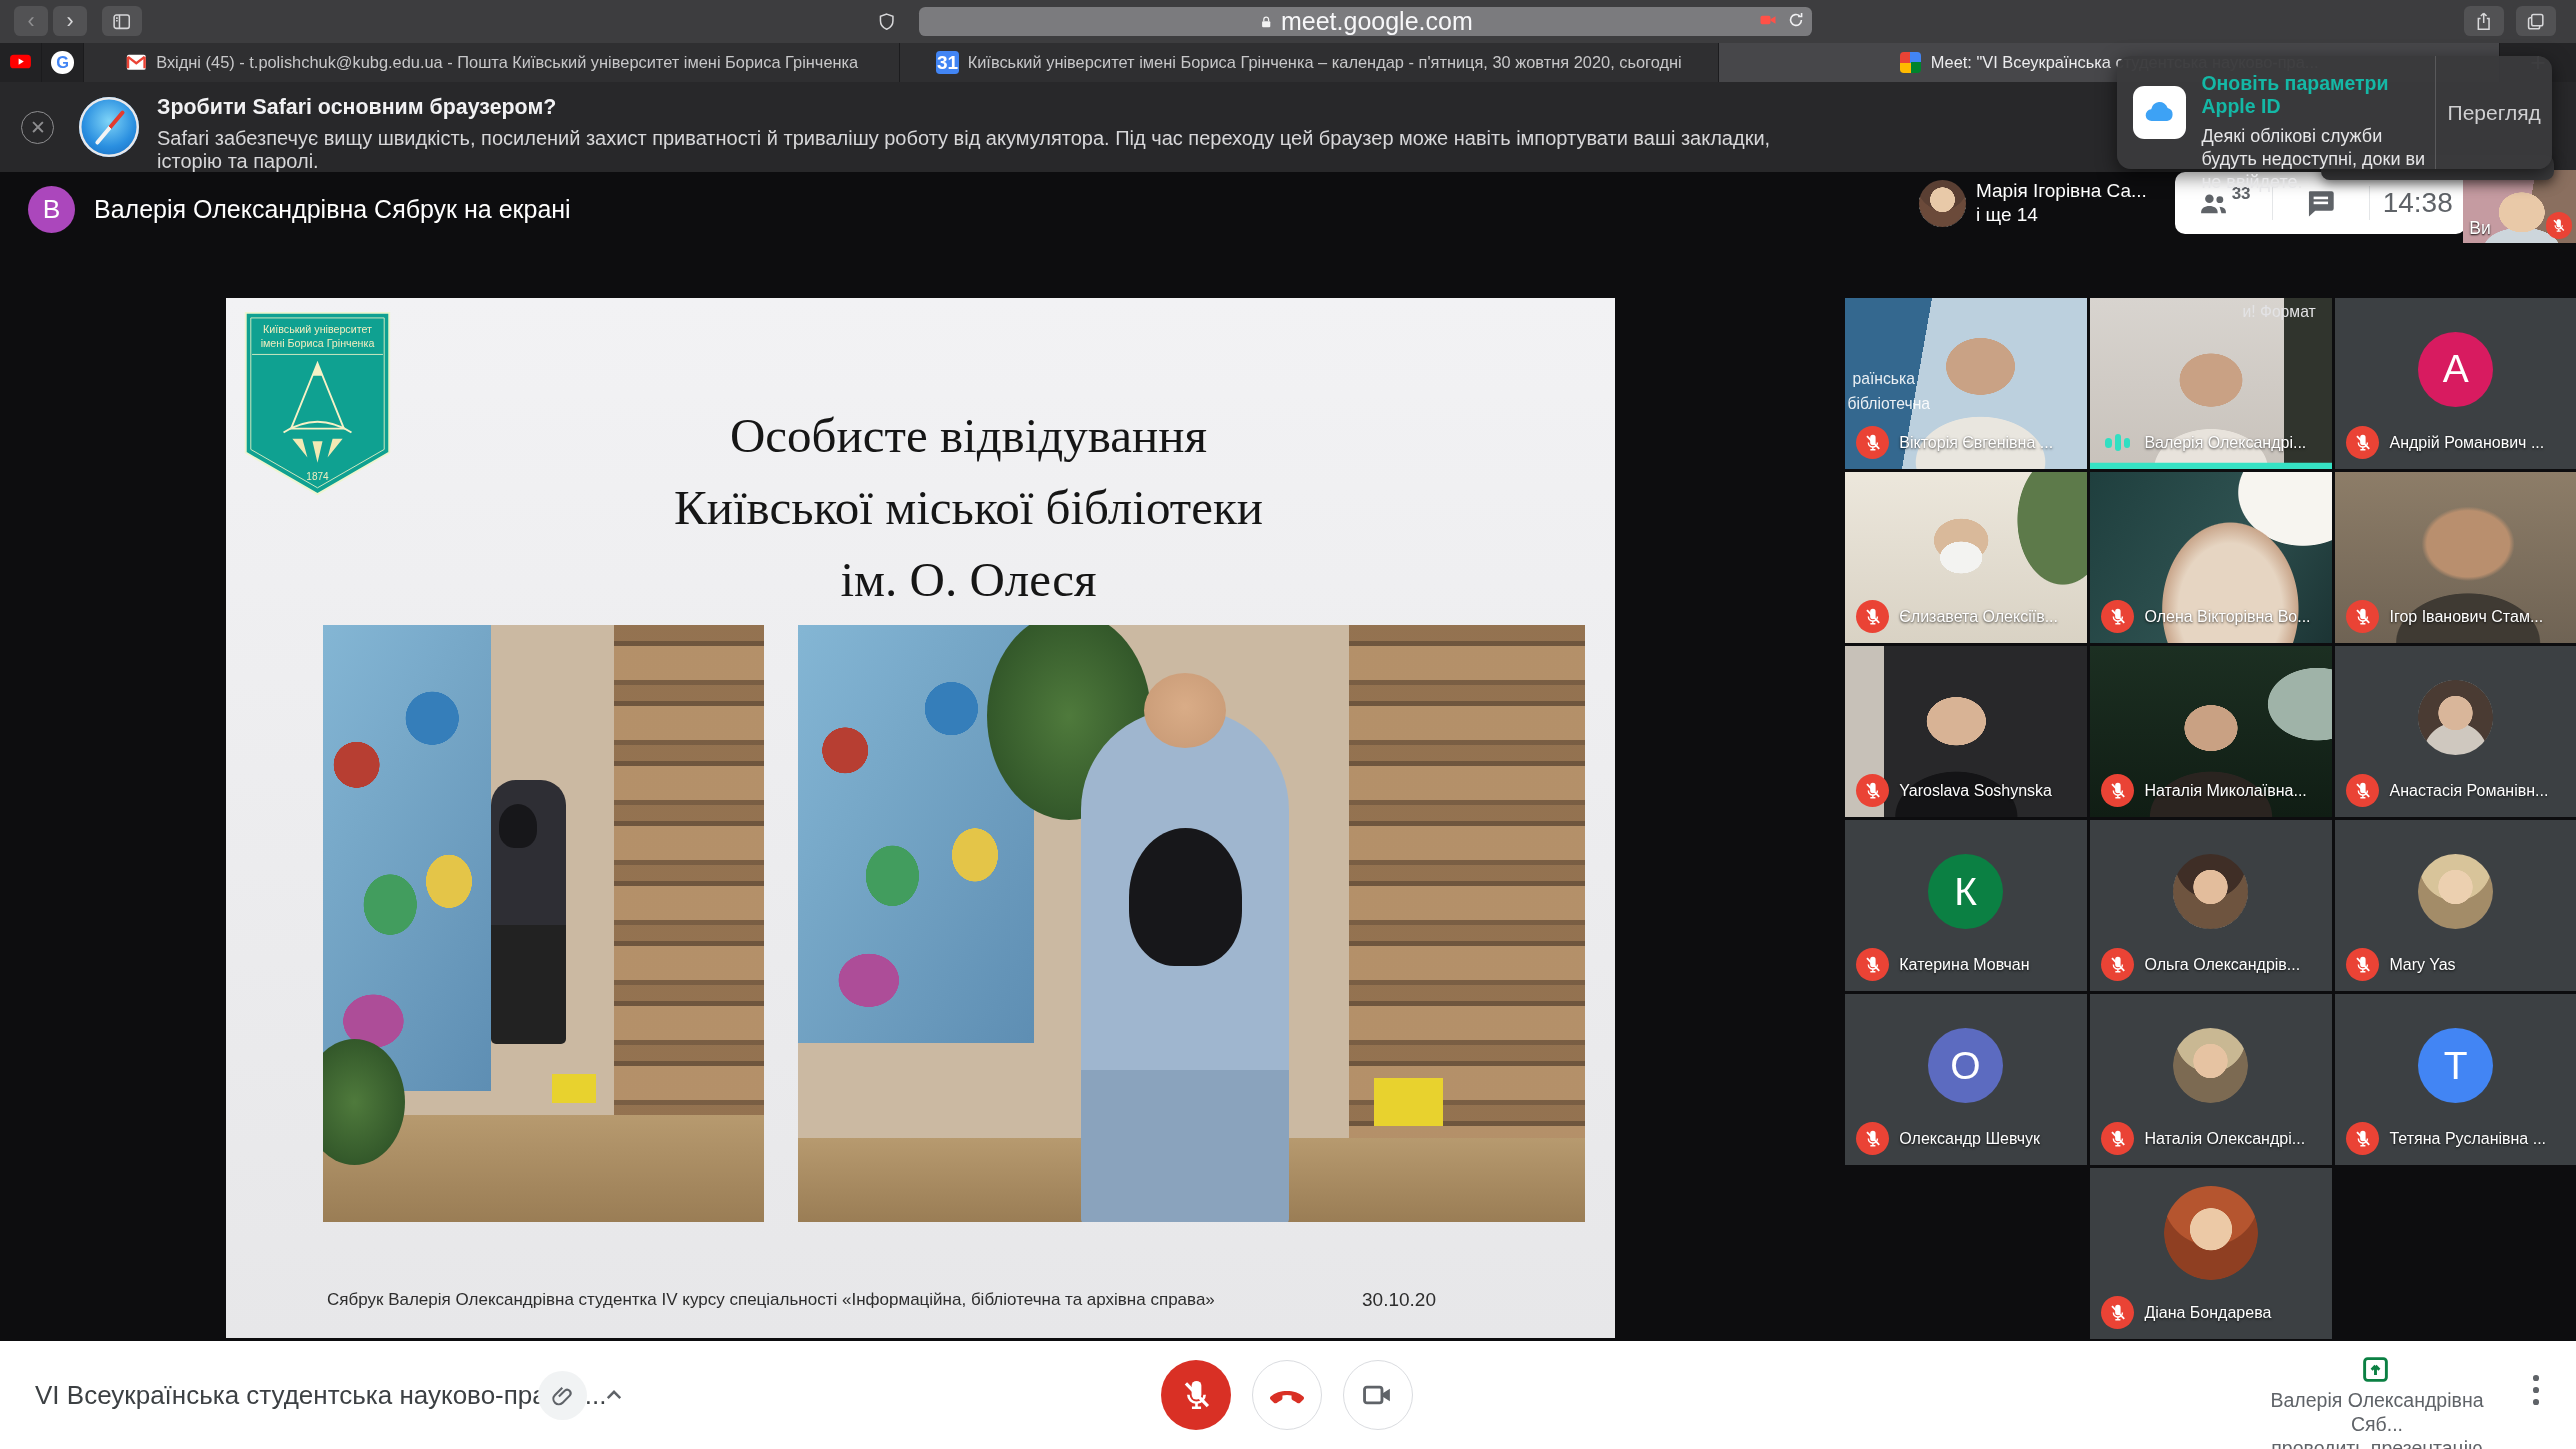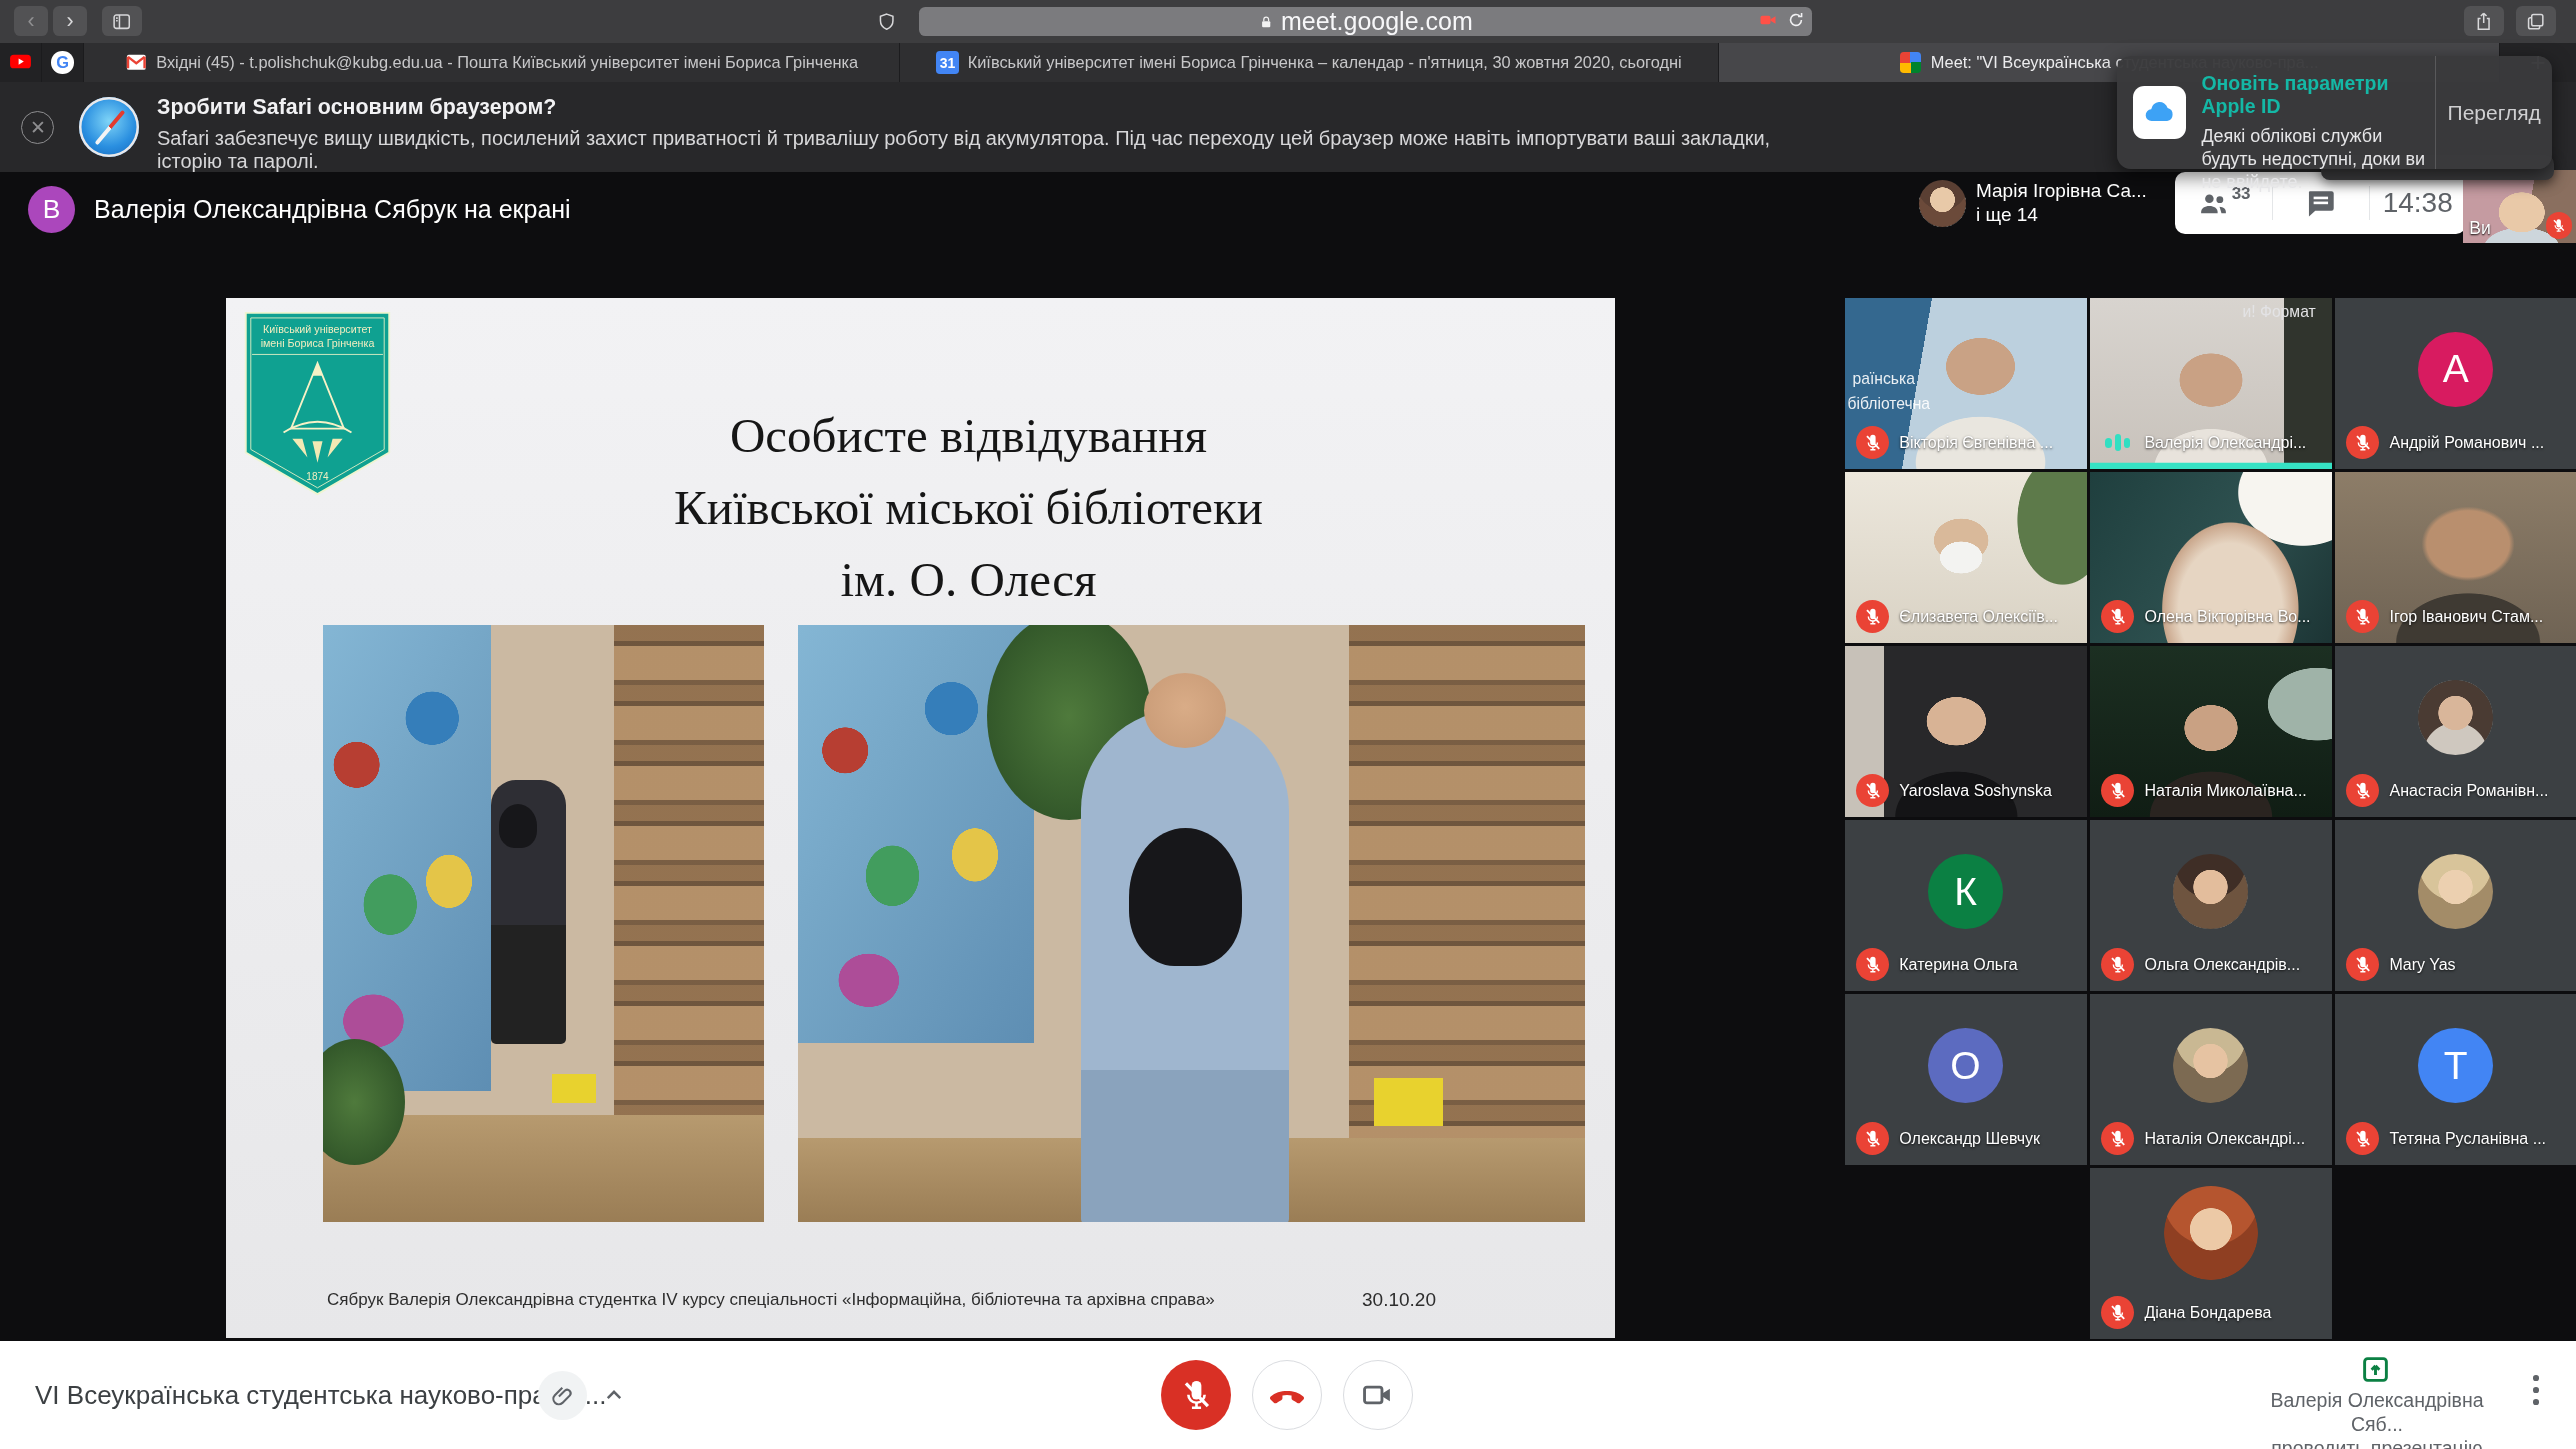--- a/index.html
+++ b/index.html
@@ -32,21 +32,21 @@
   .pinned svg { width:25px; height:25px; }
   .gcircle { width:22.6px; height:22.6px; border-radius:50%; background:#fff; color:#4285f4;
     font-weight:bold; font-size:16.4px; display:flex; align-items:center; justify-content:center; }
   .tab { height:39px; background:#2f2f31; border-right:0.6px solid #1c1c1e; display:flex;
     align-items:center; justify-content:center; gap:8.8px; color:#c7c7c9; font-size:16.4px;
     overflow:hidden; white-space:nowrap; }
   .tab.active { background:#47474a; color:#ececee; }
   #tab1 { width:816px; } #tab2 { width:819px; } #tab3 { width:781px; }
   .tab .ticon { width:22.6px; height:22.6px; flex:0 0 auto; display:flex; align-items:center; justify-content:center; }
   .gmail { width:22.6px; height:22.6px; } .gmail svg{ width:100%; height:100%; }
-  .cal { width:22.6px; height:22.6px; border-radius:3.8px; background:#4285f4; color:#fff; font-size:14px;
+  .cal { width:22.6px; height:22.6px; border-radius:3.8px; background:#4285f4; color:#fff; font-size:19px;
     font-weight:bold; display:flex; align-items:center; justify-content:center; }
   .meeticon { width:21.4px; height:21.4px; border-radius:3.8px;
     background:conic-gradient(#4285f4 0 25%, #00832d 0 50%, #ffba00 0 75%, #ea4335 0); }
   #newtab { flex:1; display:flex; align-items:center; justify-content:center; color:#b9b9bb; font-size:26.4px; }
 
   
   #banner { position:absolute; left:0; top:82px; width:2576px; height:91px; background:#28282a; }
   #banner-close { position:absolute; left:21.4px; top:29px; width:33px; height:33px; border-radius:50%;
     border:1.9px solid #8e8e90; color:#8e8e90; font-size:19px; display:flex; align-items:center; justify-content:center; }
   .safari-icon { position:absolute; left:79px; top:15px; width:60px; height:60px; border-radius:50%;
@@ -556,21 +556,21 @@
           <div class="letter-avatar" style="background:#0b8043">К</div>
           <div class="nameplate">
             <span class="micoff">
               <svg viewBox="0 0 24 24">
                 <path d="M12 14.5a3 3 0 0 0 3-3V6a3 3 0 0 0-6 0v5.5a3 3 0 0 0 3 3z" fill="#fff"></path>
                 <path d="M7 11.5a5 5 0 0 0 10 0" fill="none" stroke="#fff" stroke-width="1.6"></path>
                 <path d="M12 16.5v3M9.2 19.5h5.6" stroke="#fff" stroke-width="1.6"></path>
                 <path d="M5.5 4.5l13.5 14" stroke="#fff" stroke-width="2"></path>
               </svg>
             </span>
-            <span class="pname">Катерина Ольга</span>
+            <span class="pname">Катерина Мовчан</span>
           </div>
         </div>
         <div class="tile">
           <div class="photo-avatar p2"></div>
           <div class="nameplate">
             <span class="micoff">
               <svg viewBox="0 0 24 24">
                 <path d="M12 14.5a3 3 0 0 0 3-3V6a3 3 0 0 0-6 0v5.5a3 3 0 0 0 3 3z" fill="#fff"></path>
                 <path d="M7 11.5a5 5 0 0 0 10 0" fill="none" stroke="#fff" stroke-width="1.6"></path>
                 <path d="M12 16.5v3M9.2 19.5h5.6" stroke="#fff" stroke-width="1.6"></path>

